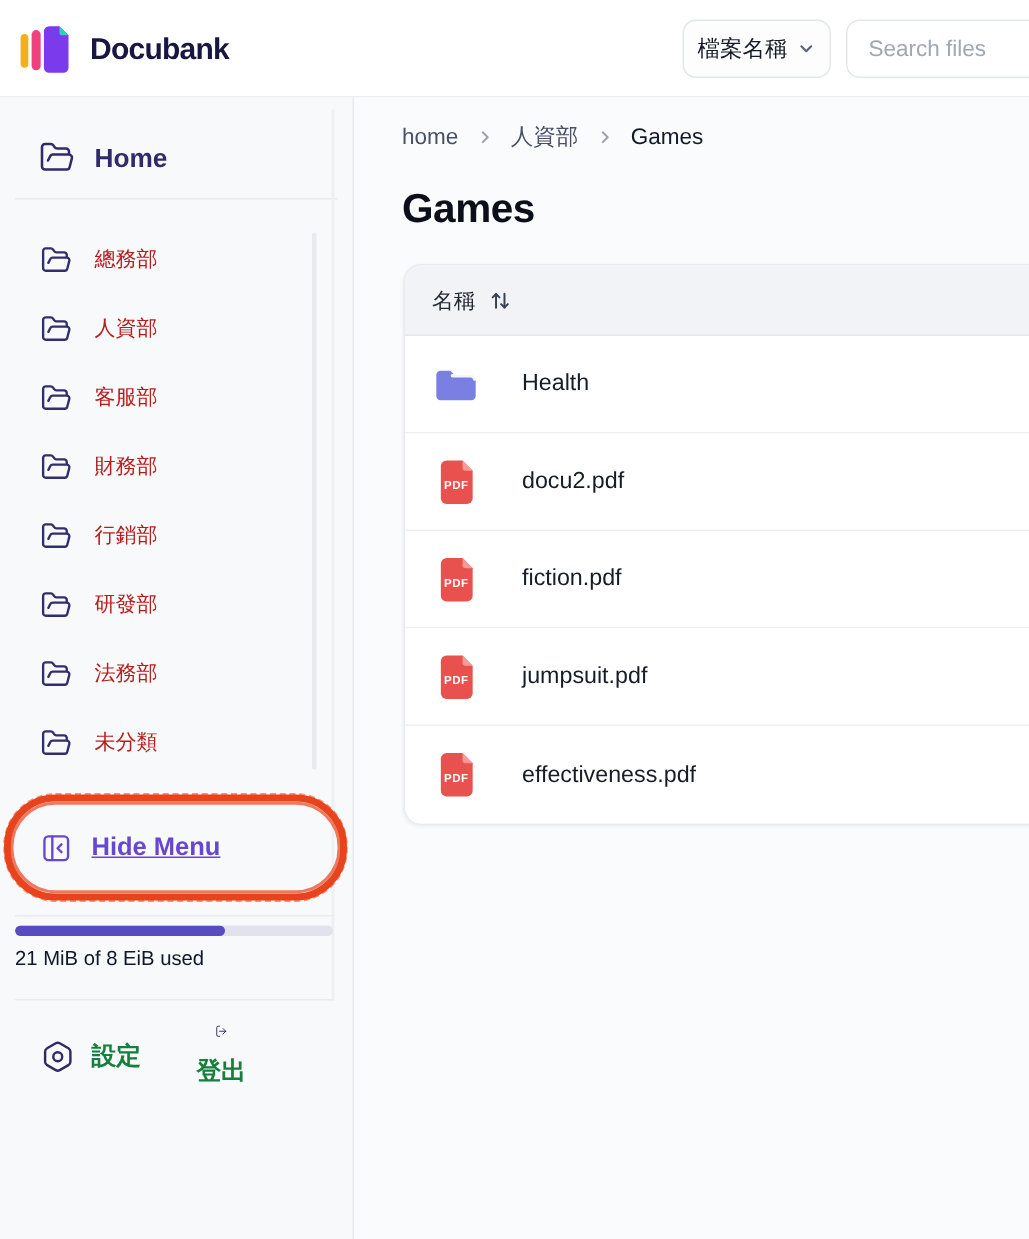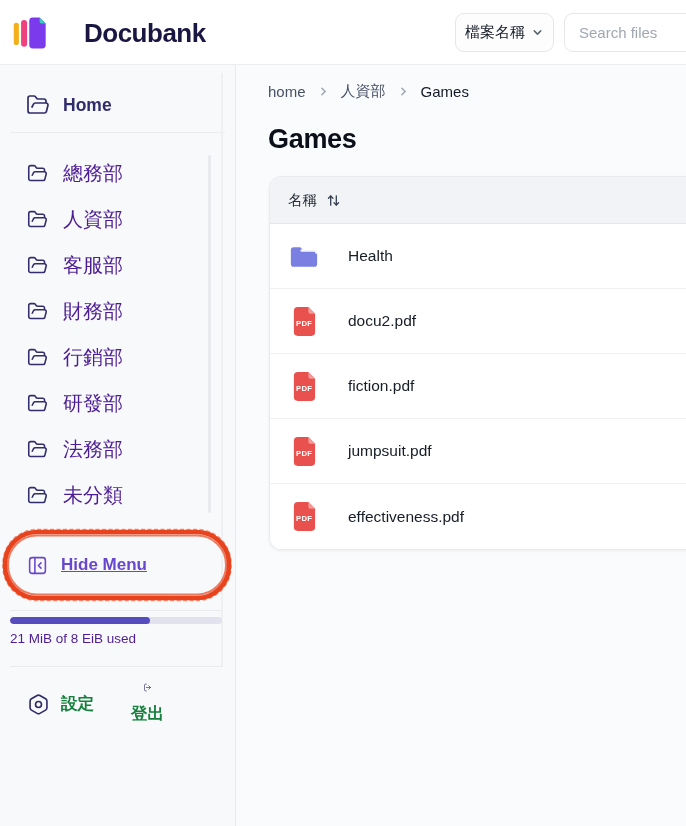--- a/index.html
+++ b/index.html
@@ -9,21 +9,21 @@
     background:#ffffff; color:#1b2430; position:relative;
   }
   button { font-family:inherit; background:none; border:none; cursor:pointer; }
 
   
   .topbar {
     position:absolute; left:0; top:0; width:686px; height:65px;
     background:#ffffff; border-bottom:1px solid #ecedf1;
   }
   .logo { position:absolute; left:12px; top:12px; display:flex; align-items:center; gap:10px; }
-  .logo-text { font-size:26px; font-weight:800; color:#191642; letter-spacing:-0.5px;margin-left:24px; }
+  .logo-text { font-size:20px; font-weight:800; color:#191642; letter-spacing:-0.5px; }
   .filter-btn {
     position:absolute; left:455px; top:13px; width:99px; height:39px;
     background:#fdfdfe; border:1px solid #e3e6eb; border-radius:9px;
     display:flex; align-items:center; justify-content:center; gap:6px;
   }
   .filter-btn .flabel { font-size:15px; color:#151b26; font-weight:500; }
   .search {
     position:absolute; left:564px; top:13px; width:170px; height:39px;
     background:#ffffff; border:1px solid #e4e7ec; border-radius:9px;
     padding:0 14px; font-size:15px; color:#1b2430; outline:none;
@@ -41,36 +41,36 @@
   .d3 { top:601px; }
   .inner-line { position:absolute; left:221px; top:8px; width:2px; height:594px; background:#eef0f2; }
   .scroll-track { position:absolute; left:208px; top:90px; width:3px; height:358px; background:#e9e9ee; border-radius:3px; }
 
   .side-item { display:flex; align-items:center; color:#302c6c; }
   .home { position:absolute; left:26px; top:18px; height:44px; gap:13px; }
   .home .side-label { font-size:17.5px; font-weight:600; color:#302c6c; }
 
   .folder-list { position:absolute; left:0; top:85px; width:210px; }
   .folder-item { height:46px; padding-left:27px; gap:15px; width:100%; }
-  .folder-item .side-label { font-size:20px; font-weight:500; color:#4c1d95; }
+  .folder-item .side-label { font-size:14px; font-weight:500; color:#b91c1c; }
 
   .hide-menu {
     position:absolute; left:0; top:478px; height:44px; width:220px;
     display:flex; align-items:center; gap:13px; padding-left:27px;
   }
   .hide-menu .side-label { font-size:17px; font-weight:600; color:#6847cf;text-decoration:underline; }
 
   .annotation { position:absolute; left:0; top:460px; pointer-events:none; }
 
   .progress {
     position:absolute; left:10px; top:552px; width:212px; height:6.5px;
     background:#e2e2ee; border-radius:4px; overflow:hidden;
   }
   .progress .fill { height:100%; background:#574bc0; border-radius:4px; }
-  .usage { position:absolute; left:10px; top:566px; font-size:13.5px; color:#4c1d95; }
+  .usage { position:absolute; left:10px; top:566px; font-size:13.5px; color:#0f172a; }
 
   .side-footer { position:absolute; left:0; top:618px; width:236px; height:42px; }
   .foot-btn { position:absolute; display:flex; align-items:center; gap:11px; height:42px; }
   .foot-btn .side-label { font-size:16.5px; font-weight:600; color:#15803d; }
   .settings { left:27px; }
   .logout { left:131px;flex-direction:column; }
 
   
   .content {
     position:absolute; left:236px; top:65px; width:450px; height:761px;

